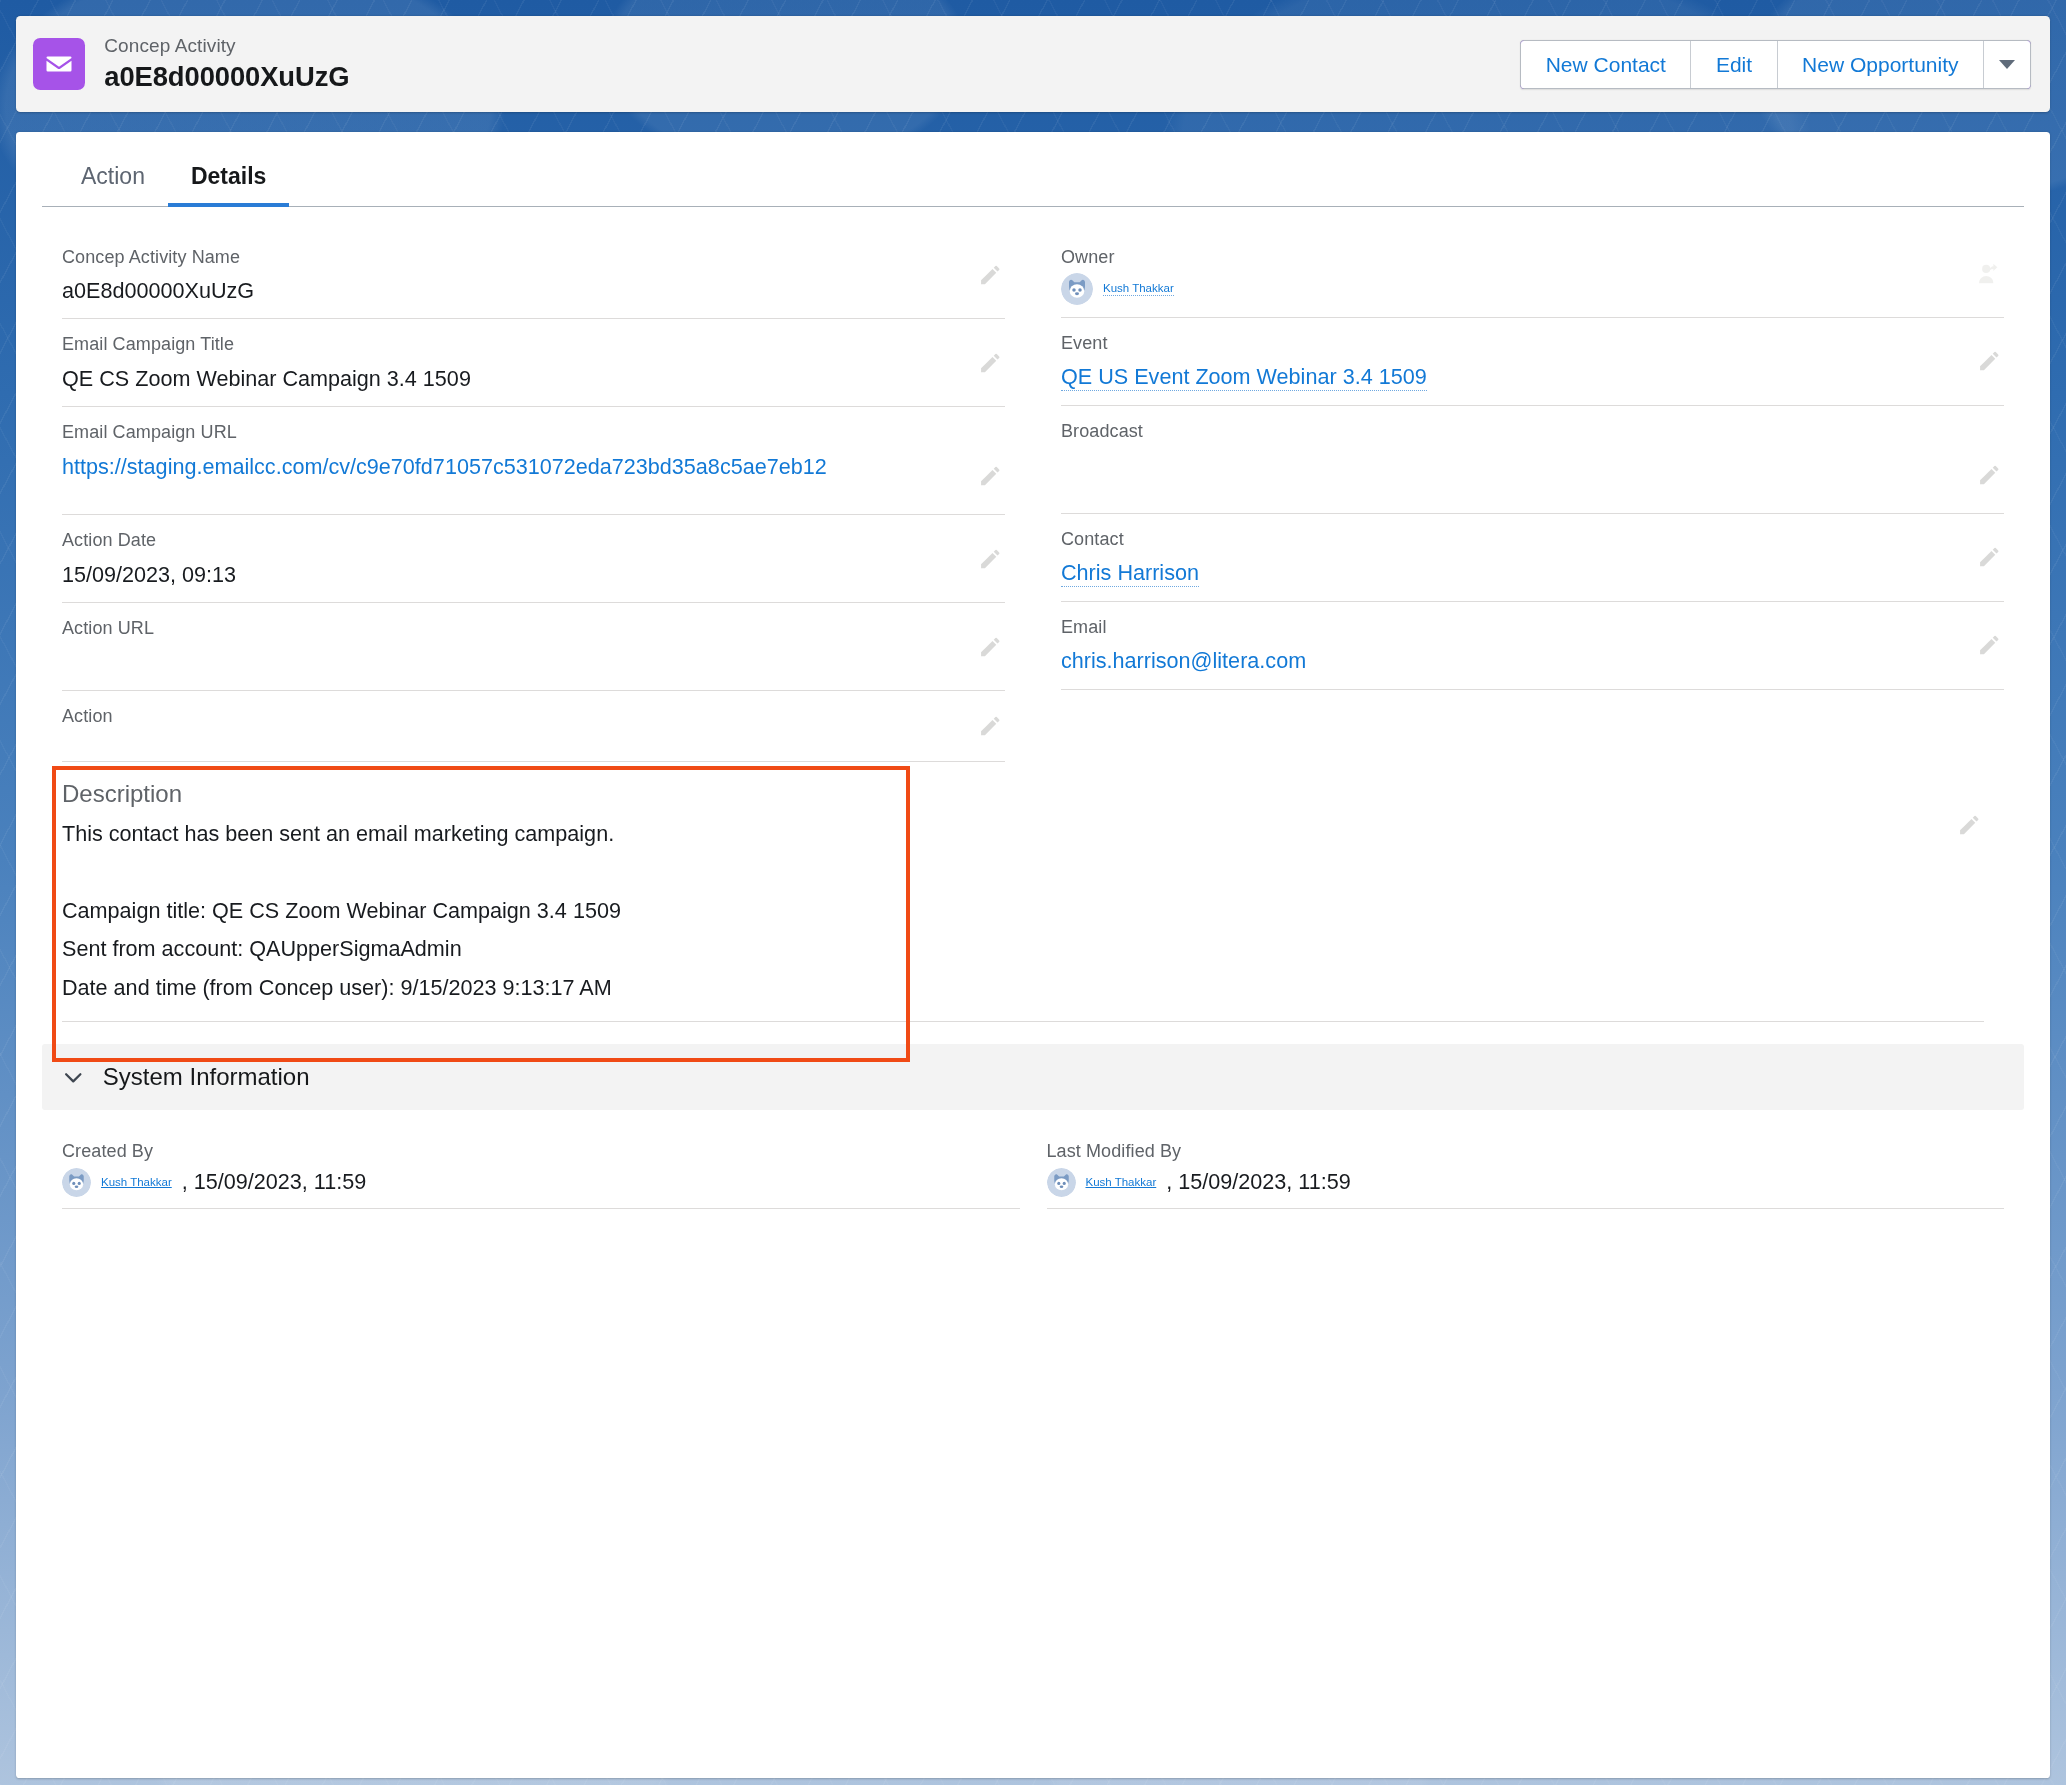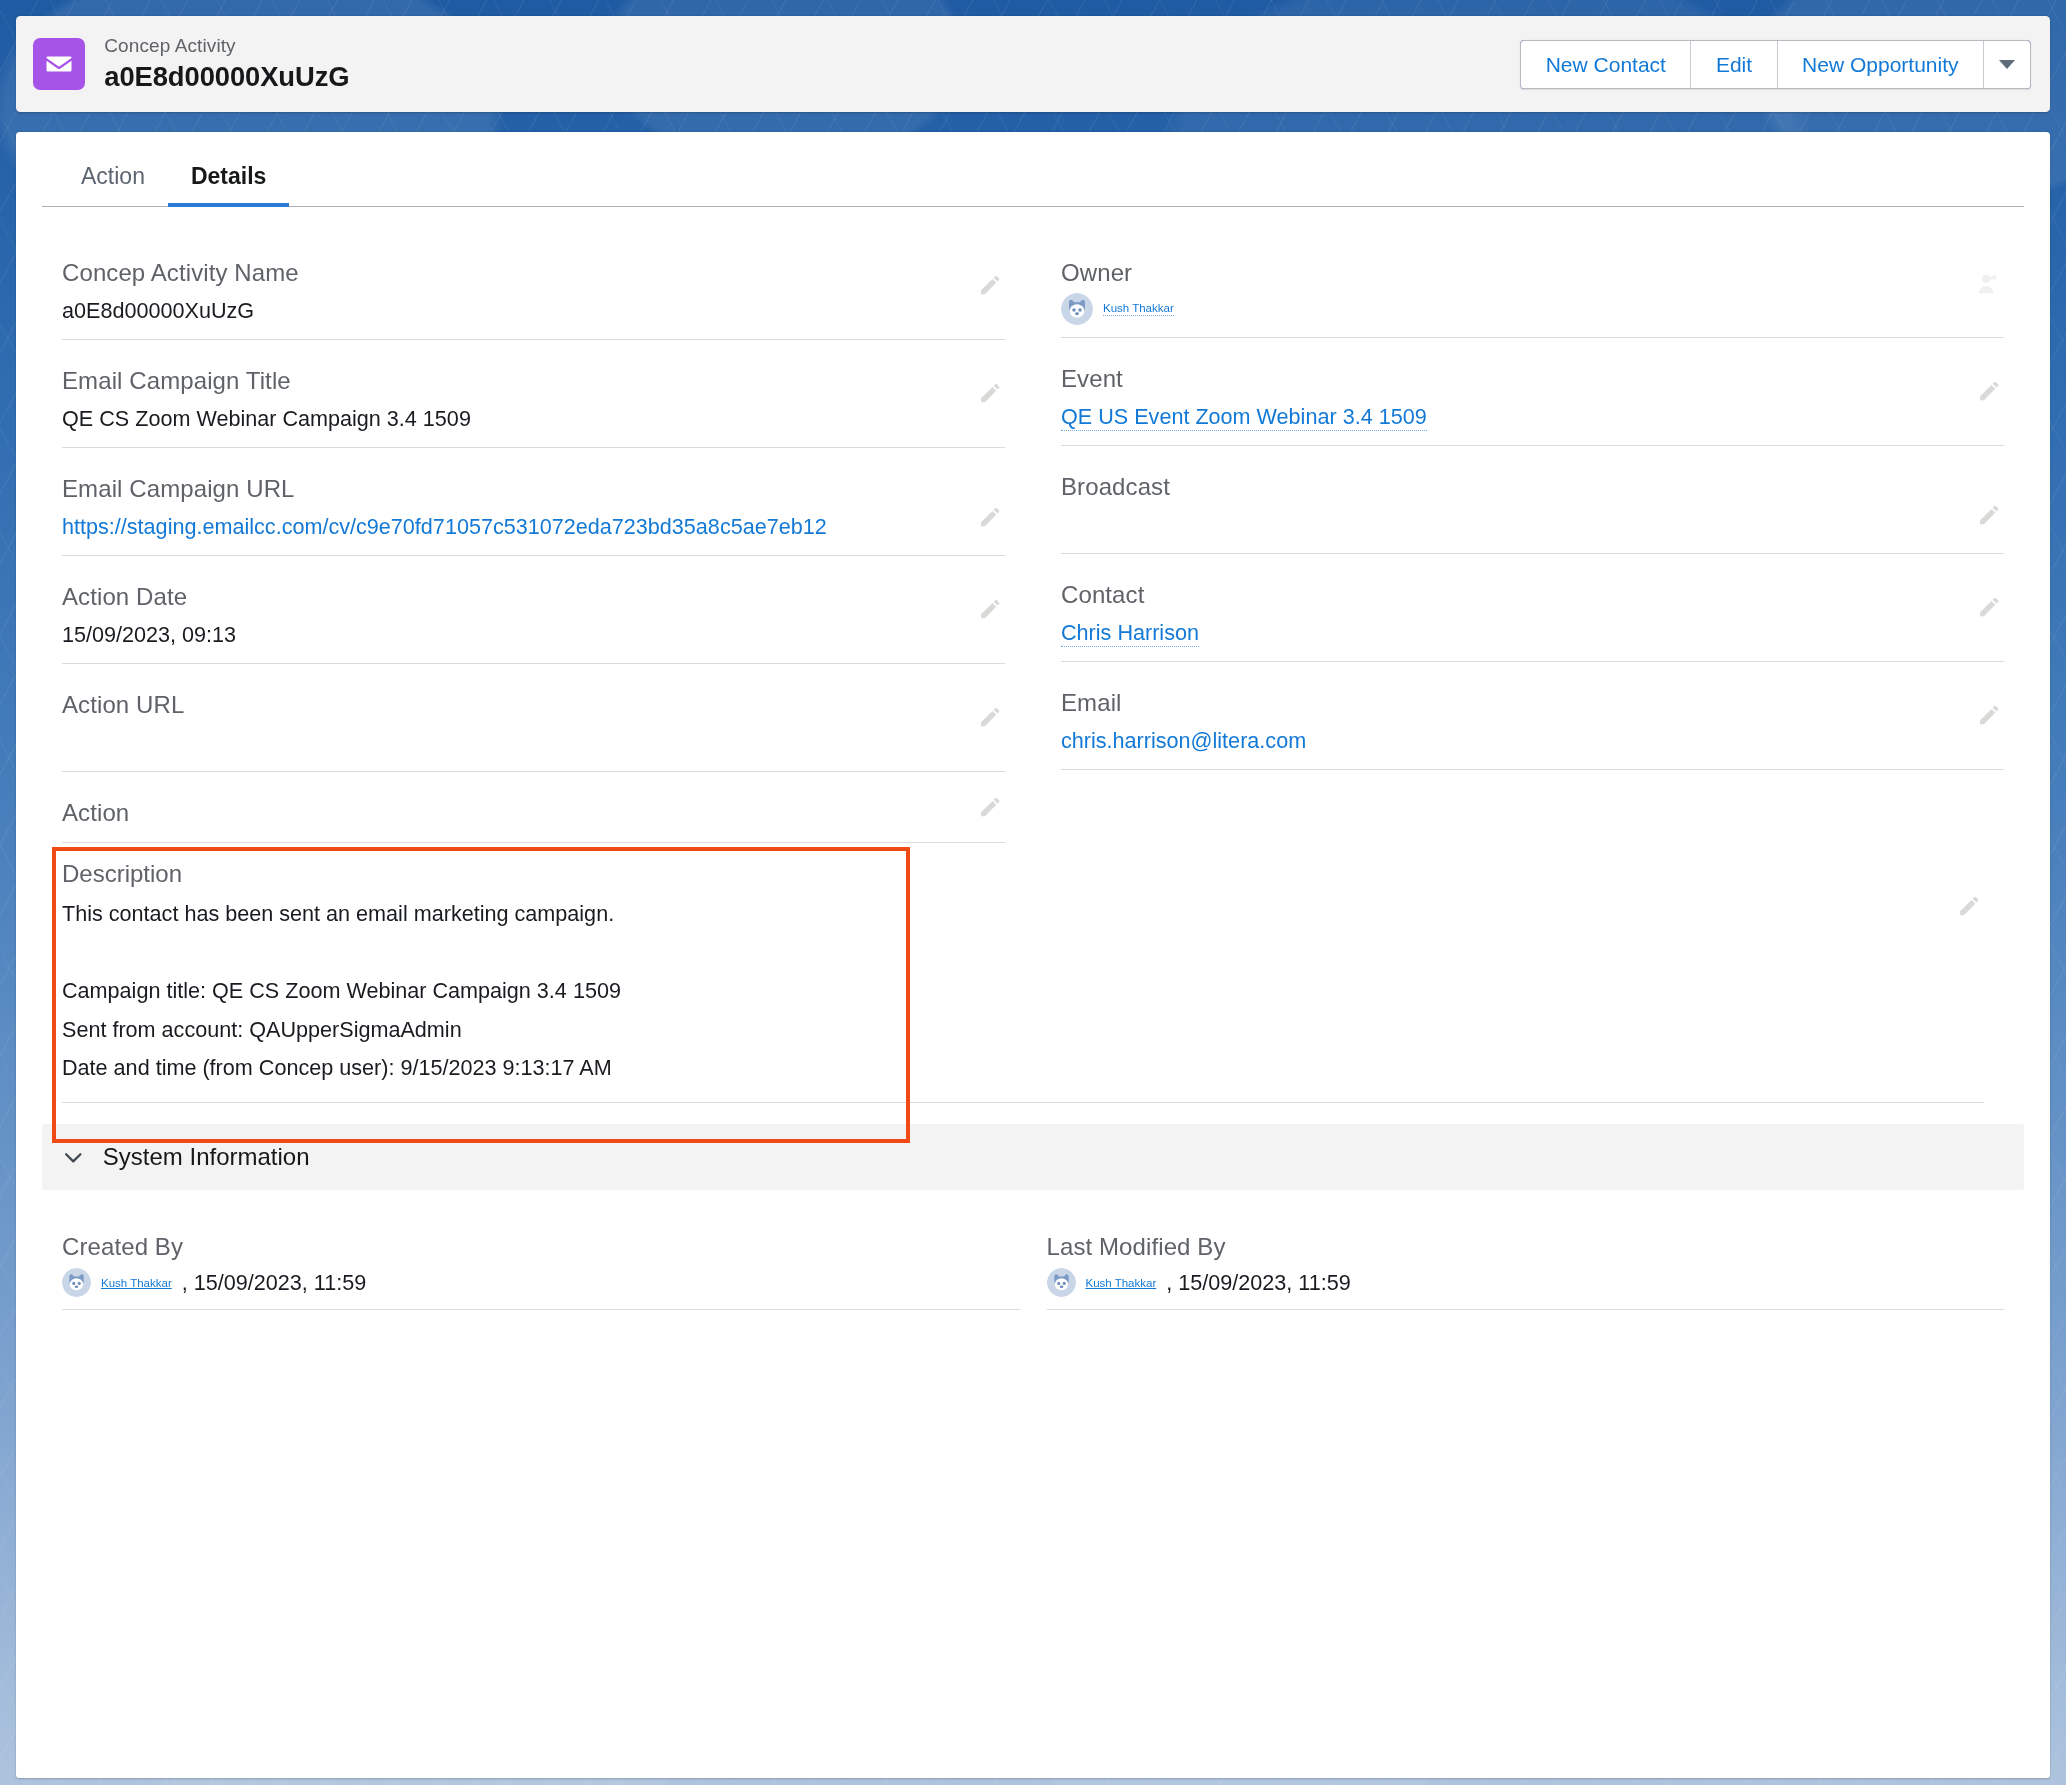--- a/index.html
+++ b/index.html
@@ -178,25 +178,24 @@
   }
   .col { display: flex; flex-direction: column; }
 
   .field {
     position: relative;
     border-bottom: 0.7px solid #dddbda;
     padding: 13px 50px 11.5px 0;
     min-height: 71px;
   }
   .field-label {
-    font-size: 24px;
+    font-size: 18px;
     color: #5f6368;
     line-height: 1.35;
     letter-spacing: 0.1px;
-    margin-top: 12px;
   }
   .field-value {
     font-size: 21.6px;
     color: #181b1f;
     line-height: 1.5;
     margin-top: 5.8px;
     word-break: break-word;
   }
   .field-value.empty { min-height: 32px; }
   .field-value a,

